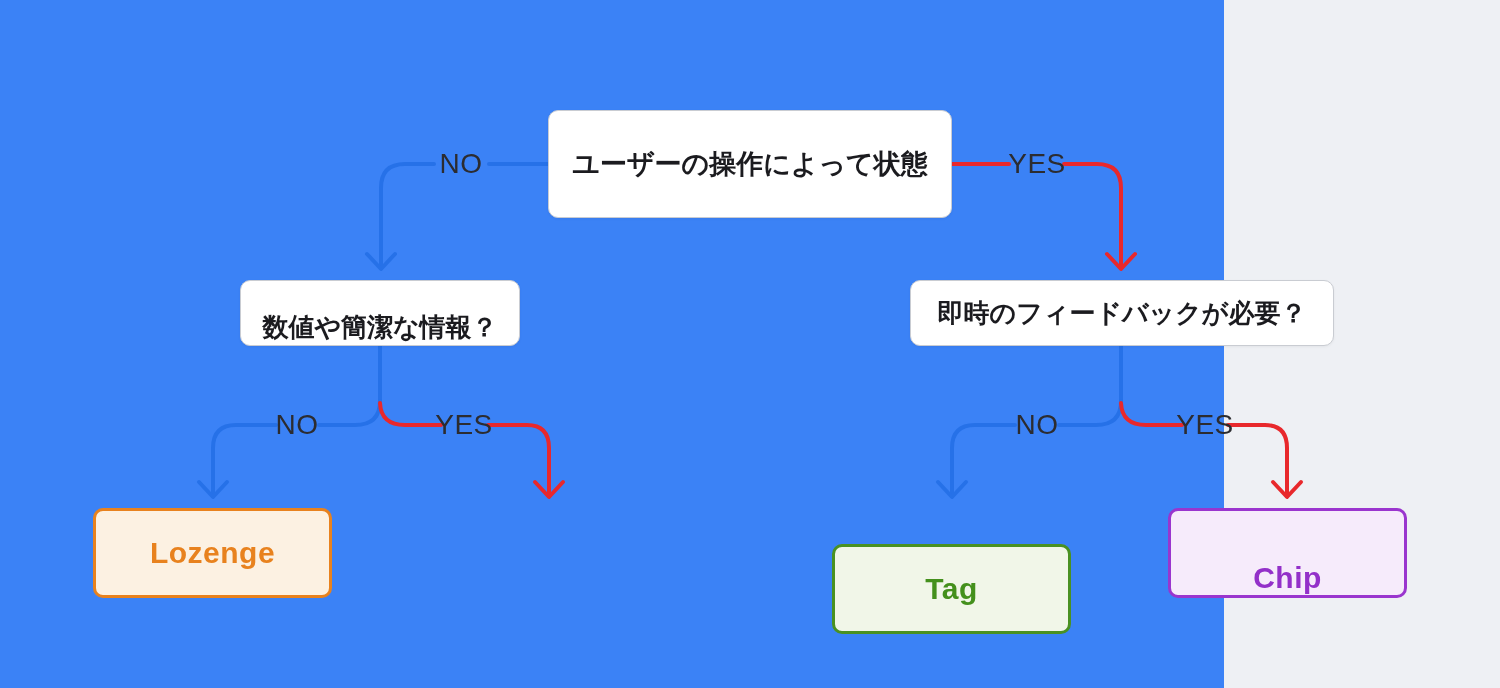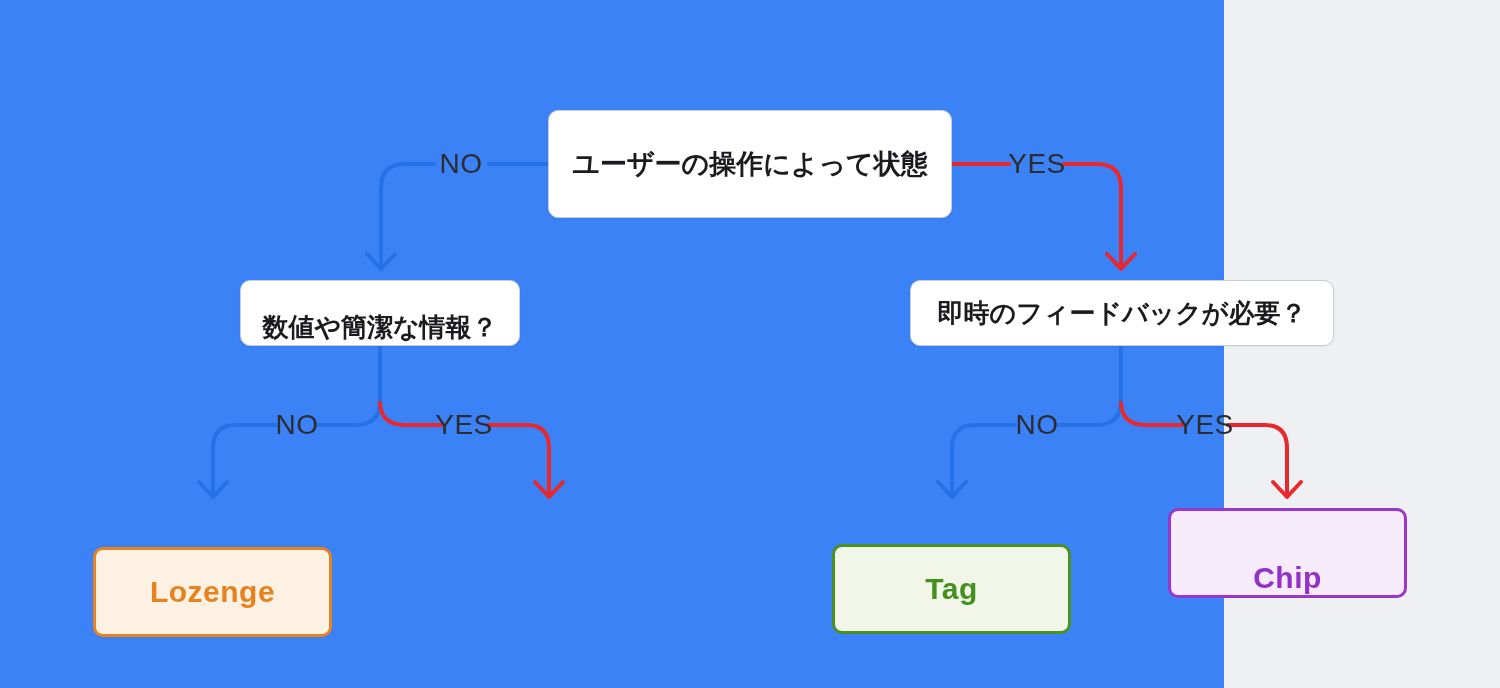--- a/index.html
+++ b/index.html
@@ -63,21 +63,21 @@
     font-size: 26px;
   }
   .leaf {
     top: 508px;
     width: 239px; height: 90px;
     border: 3px solid;
     font-size: 30px;
     font-weight: 700;
     letter-spacing: 0.5px;
   }
-  #lozenge-box { left: 93px; margin-top: 39px; }
+  #lozenge-box { left: 93px; }
   #badge-box   { left: 430px; }
   #tag-box     { left: 832px; }
   #chip-box    { left: 1168px; }
   .edge-label {
     position: absolute;
     transform: translate(-50%, -50%);
     font-size: 28px;
     font-weight: 500;
     color: #2C2C30;
     letter-spacing: 0.5px;

